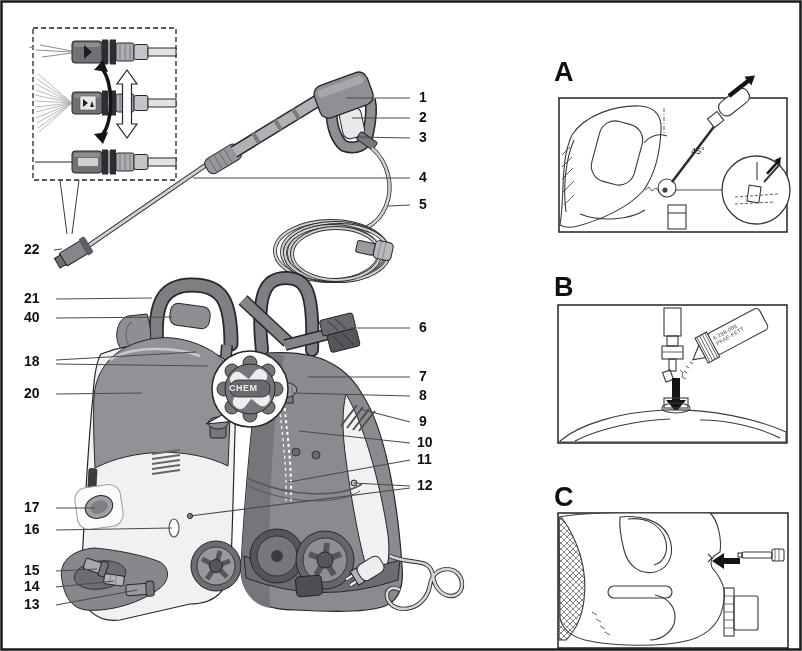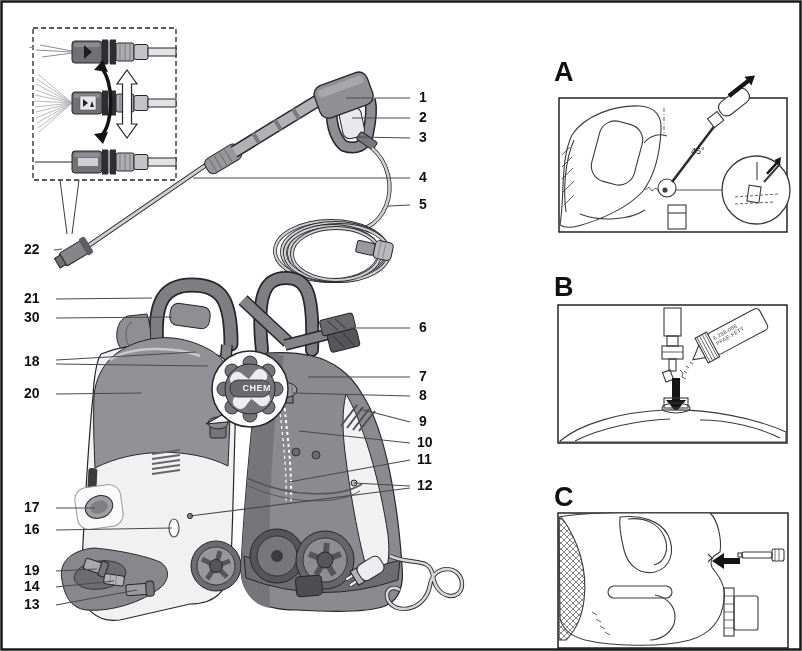--- a/index.html
+++ b/index.html
@@ -3,21 +3,21 @@
 <meta charset="utf-8">
 <style>
   html,body{margin:0;padding:0;background:#888;}
   .canvas{position:relative;width:802px;height:651px;background:#ffffff;overflow:hidden;
           font-family:"Liberation Sans",sans-serif;}
   svg{position:absolute;left:0;top:0;}
   .lbl{position:absolute;font:bold 14px "Liberation Sans",sans-serif;color:#101010;line-height:15px;}
   .lbl-l{width:30px;text-align:left;}
   .panel-letter{position:absolute;font:bold 27px "Liberation Sans",sans-serif;color:#101010;}
   .angle-lbl{position:absolute;font:normal 9px "Liberation Sans",sans-serif;color:#222;margin-left:32px;}
-  .chem-lbl{position:absolute;width:42px;text-align:right;font:bold 9px "Liberation Sans",sans-serif;
+  .chem-lbl{position:absolute;width:42px;text-align:left;font:bold 9px "Liberation Sans",sans-serif;
             color:#f0f0f2;letter-spacing:.5px;}
   .tube-lbl{position:absolute;font:normal 5.5px "Liberation Sans",sans-serif;color:#444;
             transform:rotate(-30deg);transform-origin:left top;line-height:6px;letter-spacing:.2px;}
 </style>
 </head>
 <body>
 
 <div class="canvas">
 
 <svg width="802" height="651" viewBox="0 0 802 651">
@@ -390,26 +390,26 @@
     <rect x="742" y="552" width="30" height="6" rx="2"></rect>
     <rect x="772" y="549" width="12" height="12" rx="2"></rect>
     <path d="M775,549 v12 M779,549 v12" stroke-width="0.7"></path>
     <rect x="738" y="553" width="4" height="4"></rect>
     <polygon points="740,558 740,564 724,564 724,569 712,561 724,553 724,558" fill="#141414" stroke="none"></polygon>
   </g>
 </svg>
 
 <div class="lbl lbl-l" style="left:24px;top:242px">22</div>
 <div class="lbl lbl-l" style="left:24px;top:291px">21</div>
-<div class="lbl lbl-l" style="left:24px;top:310px">30</div>
+<div class="lbl lbl-l" style="left:24px;top:310px">40</div>
 <div class="lbl lbl-l" style="left:24px;top:354px">18</div>
 <div class="lbl lbl-l" style="left:24px;top:386px">20</div>
 <div class="lbl lbl-l" style="left:24px;top:500px">17</div>
 <div class="lbl lbl-l" style="left:24px;top:522px">16</div>
-<div class="lbl lbl-l" style="left:24px;top:563px">19</div>
+<div class="lbl lbl-l" style="left:24px;top:563px">15</div>
 <div class="lbl lbl-l" style="left:24px;top:579px">14</div>
 <div class="lbl lbl-l" style="left:24px;top:597px">13</div>
 
 <div class="lbl" style="left:419px;top:90px">1</div>
 <div class="lbl" style="left:419px;top:110px">2</div>
 <div class="lbl" style="left:419px;top:130px">3</div>
 <div class="lbl" style="left:419px;top:170px">4</div>
 <div class="lbl" style="left:419px;top:197px">5</div>
 <div class="lbl" style="left:419px;top:320px">6</div>
 <div class="lbl" style="left:419px;top:369px">7</div>

